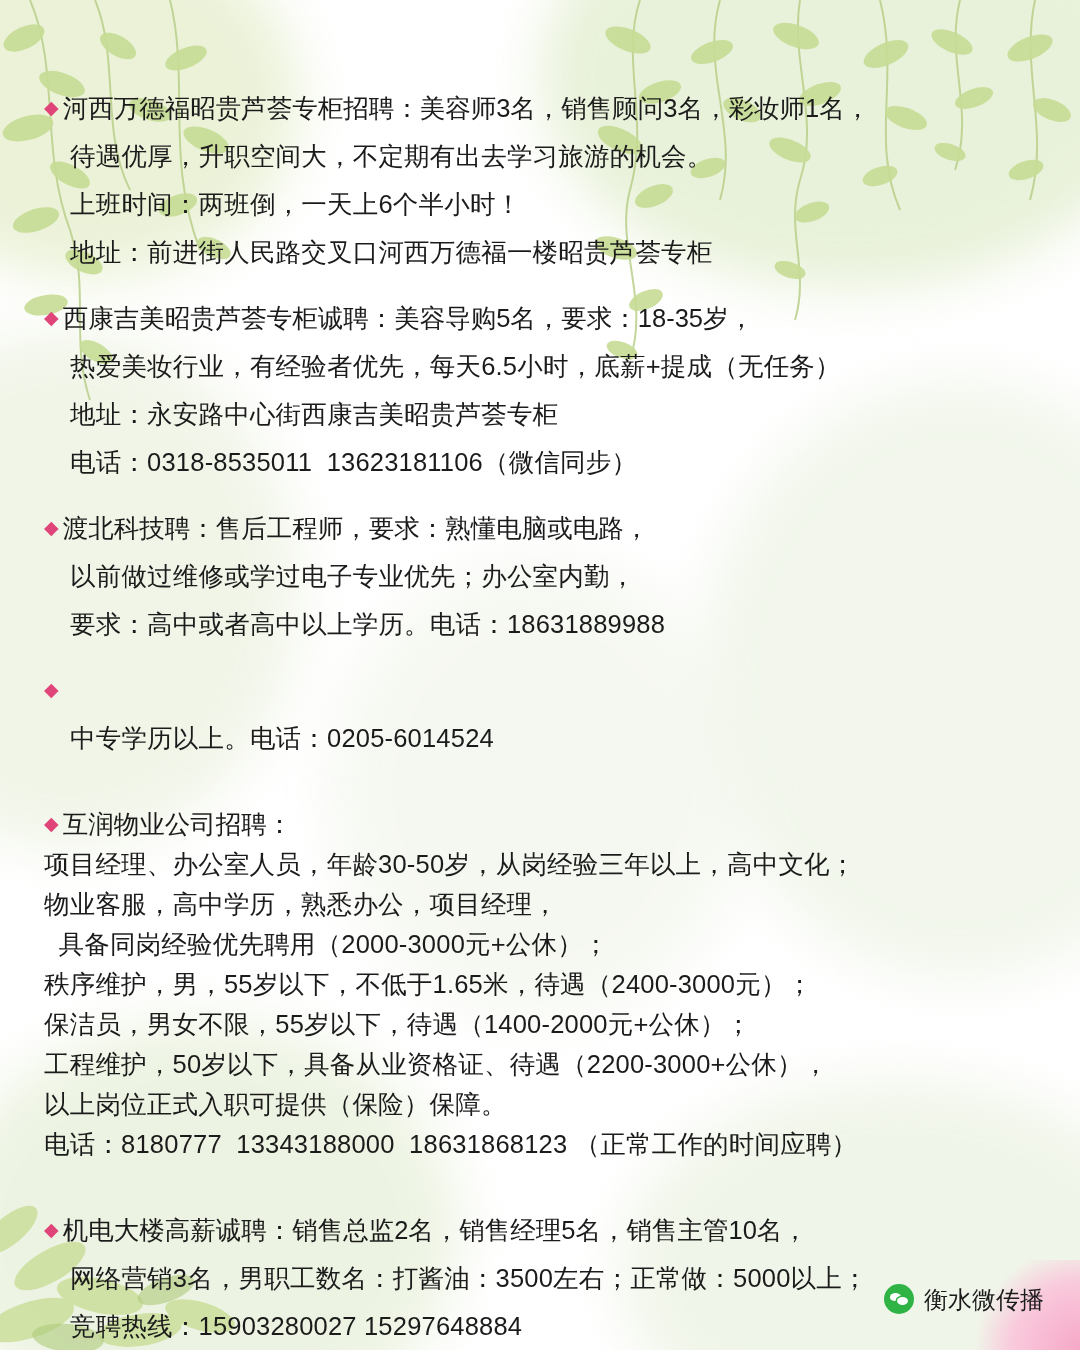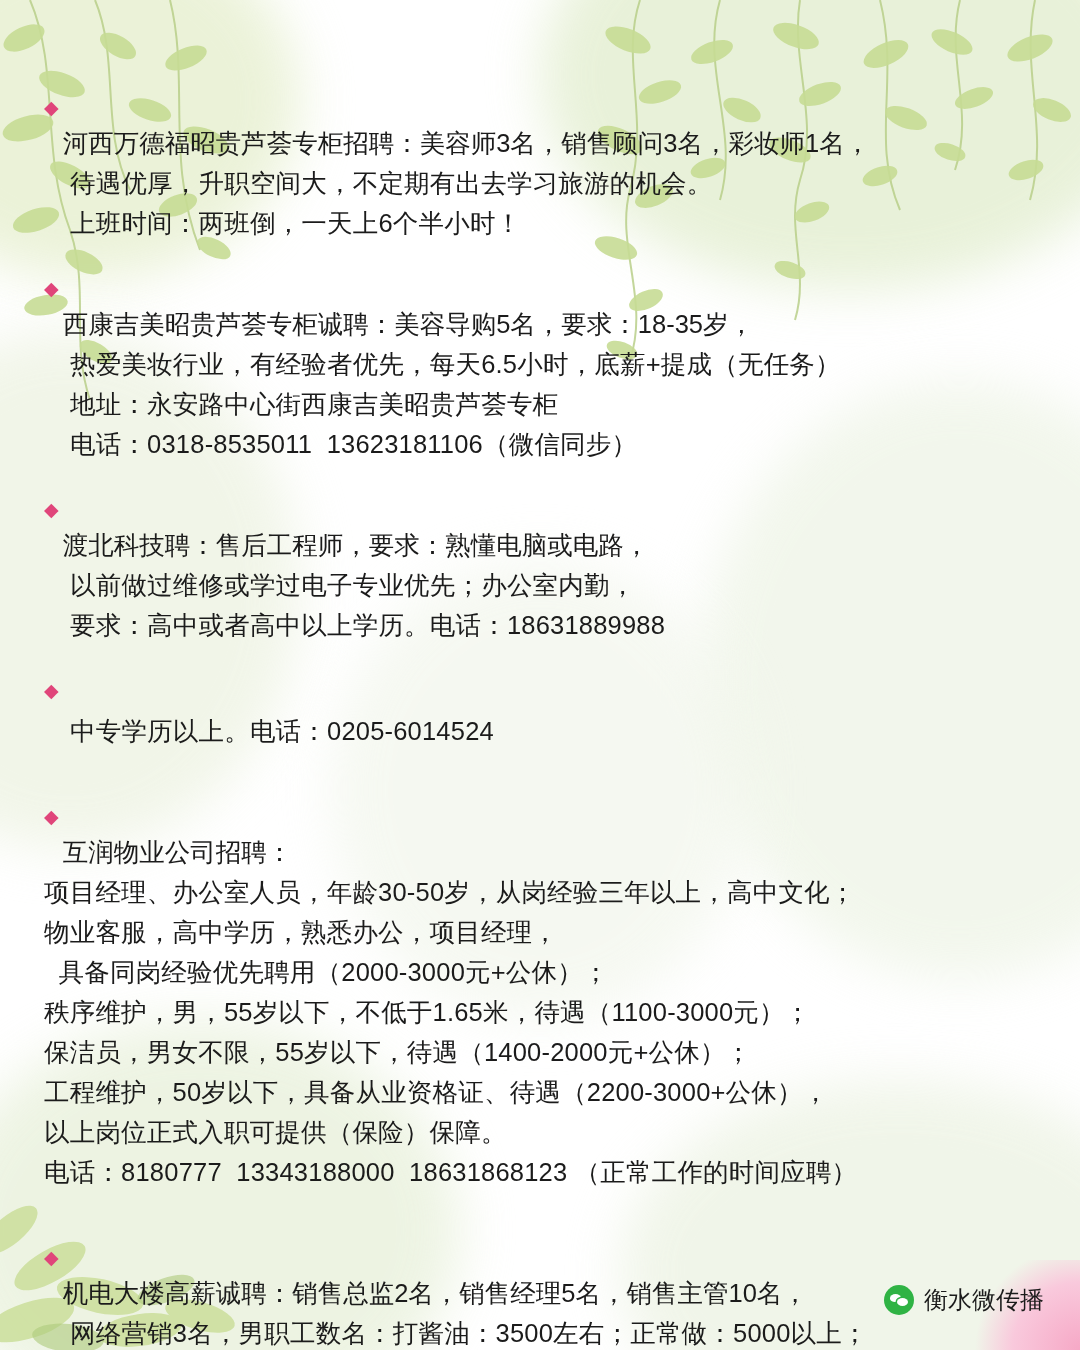--- a/index.html
+++ b/index.html
@@ -40,48 +40,48 @@
   }
   .line {
     font-size: 25.5px;
     line-height: 40px;
     color: #1b1b1b;
     letter-spacing: 0.2px;
     white-space: pre;
   }
   .line.indent {
     padding-left: 26px;
+    margin-top: 8px;
   }
   .bullet-line {
     display: flex;
     align-items: flex-start;
   }
   .bullet {
     color: #e0457a;
     font-size: 19px;
     line-height: 40px;
     margin-right: 4px;
     flex: 0 0 auto;
   }
   .bullet-text {
     font-size: 25.5px;
     line-height: 40px;
     color: #1b1b1b;
     white-space: pre;
-    margin-top: 35px;
   }
   .gap-lg { height: 20px; }
 
   
   #footer {
     position: absolute;
     right: 36px;
     bottom: 34px;
     display: flex;
-    align-items: center;
+    align-items: flex-start;
     z-index: 3;
   }
   .wx-icon {
     width: 30px;
     height: 30px;
     border-radius: 50%;
     background: #2fb344;
     margin-right: 10px;
     position: relative;
     flex: 0 0 auto;
@@ -210,20 +210,21 @@
 
 <div id="content">
 
   <div class="block">
     <div class="bullet-line">
       <span class="bullet">◆</span>
       <span class="bullet-text">河西万德福昭贵芦荟专柜招聘：美容师3名，销售顾问3名，彩妆师1名，</span>
     </div>
     <div class="line indent">待遇优厚，升职空间大，不定期有出去学习旅游的机会。</div>
     <div class="line indent">上班时间：两班倒，一天上6个半小时！</div>
+    <div class="line indent">地址：前进街人民路交叉口河西万德福一楼昭贵芦荟专柜</div>
   </div>
 
   <div class="block">
     <div class="bullet-line">
       <span class="bullet">◆</span>
       <span class="bullet-text">西康吉美昭贵芦荟专柜诚聘：美容导购5名，要求：18-35岁，</span>
     </div>
     <div class="line indent">热爱美妆行业，有经验者优先，每天6.5小时，底薪+提成（无任务）</div>
     <div class="line indent">地址：永安路中心街西康吉美昭贵芦荟专柜</div>
     <div class="line indent">电话：0318-8535011  13623181106（微信同步）</div>
@@ -248,21 +249,21 @@
   <div class="gap-lg"></div>
 
   <div class="block">
     <div class="bullet-line">
       <span class="bullet">◆</span>
       <span class="bullet-text">互润物业公司招聘：</span>
     </div>
     <div class="line">项目经理、办公室人员，年龄30-50岁，从岗经验三年以上，高中文化；</div>
     <div class="line">物业客服，高中学历，熟悉办公，项目经理，</div>
     <div class="line">  具备同岗经验优先聘用（2000-3000元+公休）；</div>
-    <div class="line">秩序维护，男，55岁以下，不低于1.65米，待遇（1100-3000元）；</div>
+    <div class="line">秩序维护，男，55岁以下，不低于1.65米，待遇（2400-3000元）；</div>
     <div class="line">保洁员，男女不限，55岁以下，待遇（1400-2000元+公休）；</div>
     <div class="line">工程维护，50岁以下，具备从业资格证、待遇（2200-3000+公休），</div>
     <div class="line">以上岗位正式入职可提供（保险）保障。</div>
     <div class="line">电话：8180777  13343188000  18631868123 （正常工作的时间应聘）</div>
   </div>
 
   <div class="gap-lg"></div>
 
   <div class="block">
     <div class="bullet-line">

